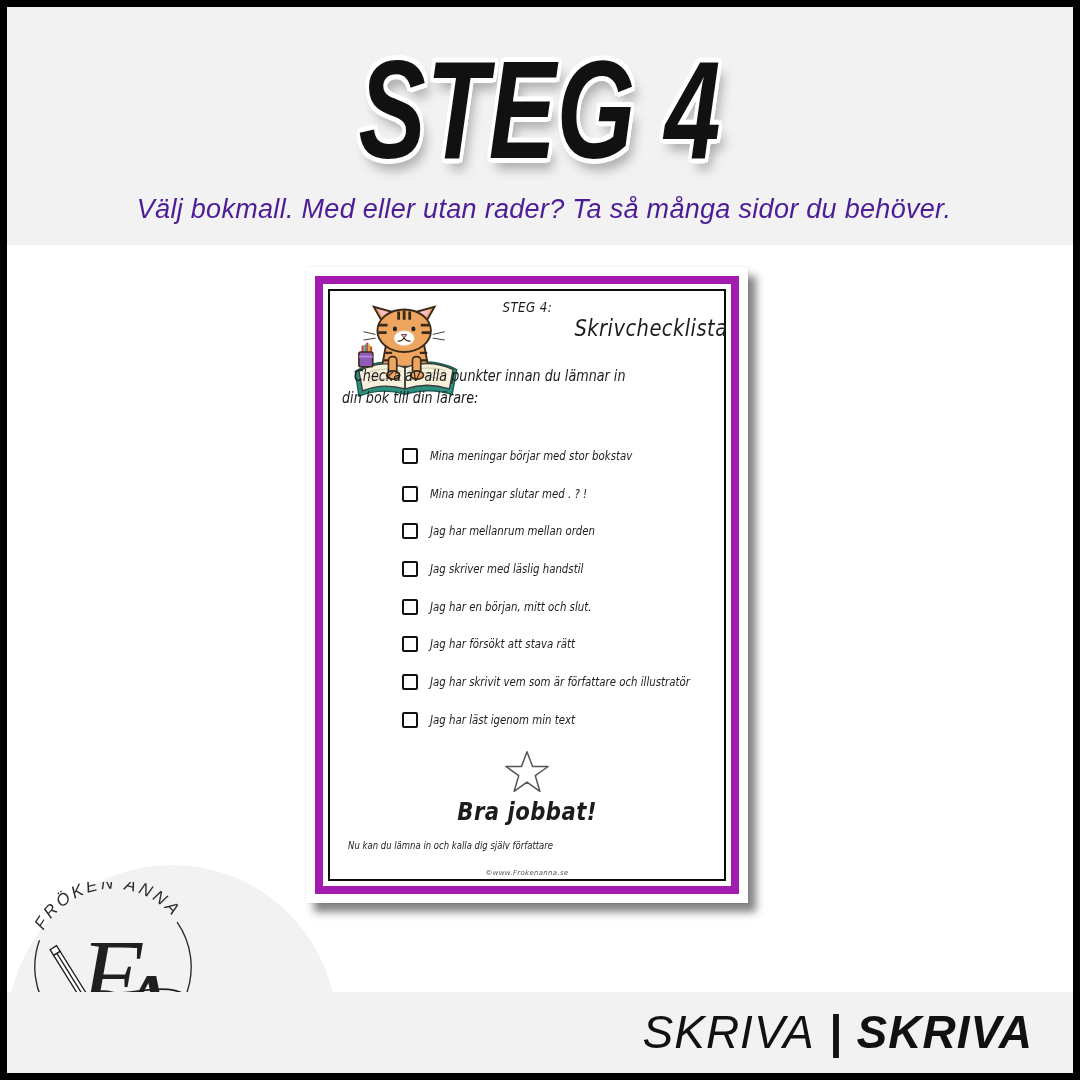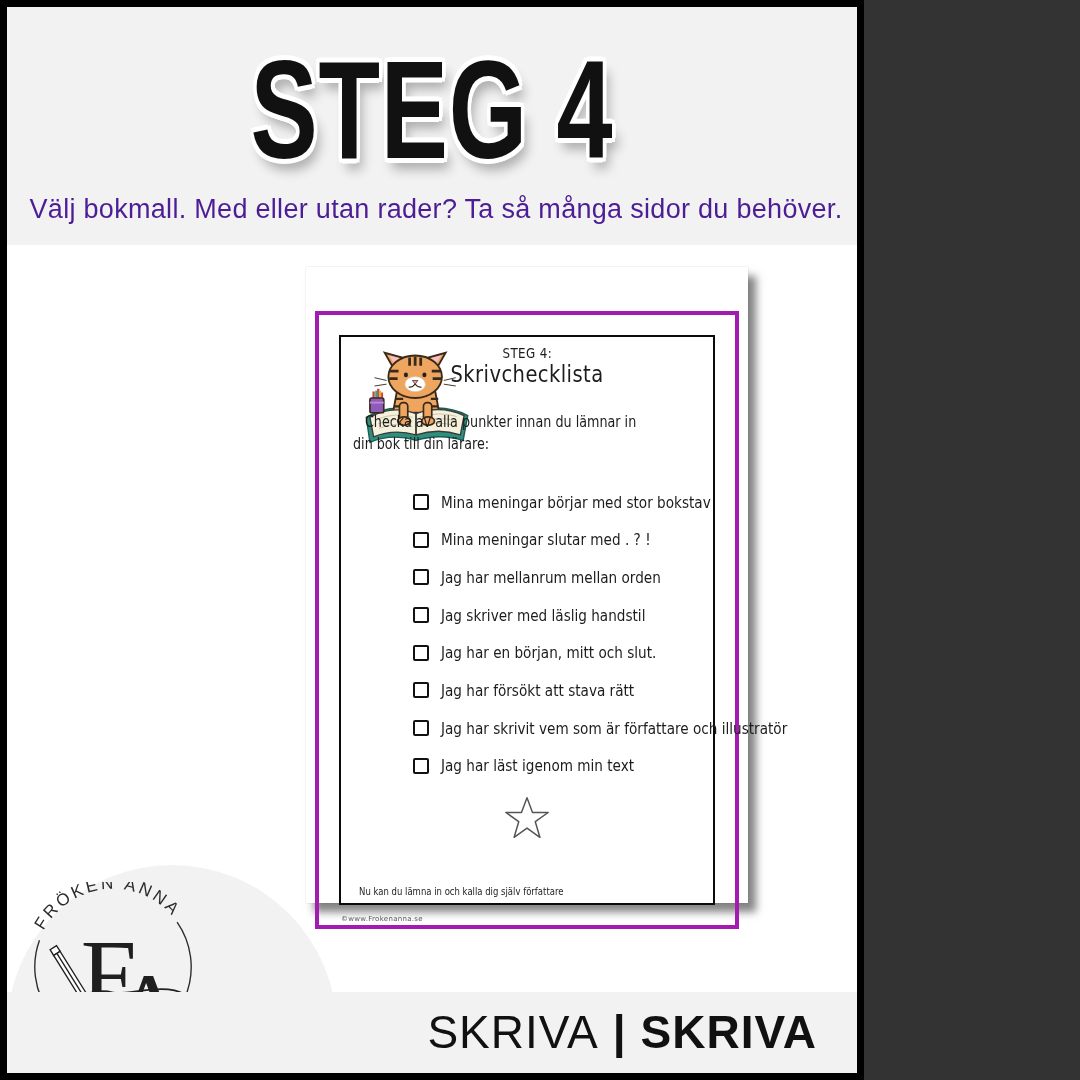--- a/index.html
+++ b/index.html
@@ -1,23 +1,24 @@
 <!DOCTYPE html>
 <html><head>
 <meta charset="utf-8">
 <style>
   html,body{margin:0;padding:0;background:#333;}
   .canvas{
     position:relative;
-    width:864px;height:1080px;
+    width:1080px;height:1080px;
     background:#ffffff;
     border:7px solid #000;
     box-sizing:border-box;
     overflow:hidden;
     font-family:"Liberation Sans",sans-serif;
+    font-style:italic;
   }
   
   .band-top{
     position:absolute;left:0;top:0;right:0;height:238px;
     background:#f2f2f2;
   }
   .main-title{
     position:absolute;left:0;top:22px;width:100%;
     text-align:center;margin:0;
     font-size:140px;font-weight:800;letter-spacing:1px;
@@ -40,64 +41,64 @@
     letter-spacing:0.3px;white-space:nowrap;
   }
 
   
   .sheet{
     position:absolute;left:299px;top:260px;width:442px;height:636px;
     background:#fff;padding:9px;box-sizing:border-box;
     box-shadow:8px 9px 8px rgba(30,30,30,0.55), 0 0 1px #bbb;
   }
   .frame-outer{
-    border:4px solid #a21caf;height:100%;box-sizing:border-box;padding:20px;margin-top:35px;
+    border:8px solid #a21caf;height:100%;box-sizing:border-box;padding:5px;
   }
   .frame-inner{
     border:2px solid #0b0b0b;height:100%;box-sizing:border-box;position:relative;
     font-family:"DejaVu Sans",sans-serif;color:#1c1c1c;
   }
   .condense{display:inline-block;transform:scaleX(0.85);transform-origin:center center;white-space:nowrap;}
   .step-label{
     position:absolute;top:8px;left:0;width:100%;text-align:center;
     font-size:14px;letter-spacing:0.5px;
   }
   .sheet-title{
-    position:absolute;top:24px;left:0;width:100%;text-align:center;
+    position:absolute;top:24px;left:17px;width:100%;text-align:right;
     font-size:23px;font-weight:400;letter-spacing:0.5px;
   }
   .sheet-intro{
     position:absolute;top:74px;left:0;width:100%;
     font-size:15px;line-height:22px;
   }
   .tiger-wrap{position:absolute;left:16px;top:12px;width:120px;height:110px;}
   .checklist{
     position:absolute;top:158px;left:72px;right:6px;
     list-style:none;margin:0;padding:0;
   }
   .checklist li{
     display:flex;align-items:center;height:14px;margin-bottom:23.7px;
-    font-size:16px;white-space:nowrap;
+    font-size:12px;white-space:nowrap;
   }
   .checkbox{
     flex:0 0 auto;width:12px;height:12px;
     border:2.5px solid #111;border-radius:2px;margin-right:12px;background:#fff;
   }
   .li-text{display:inline-block;transform:scaleX(0.85);transform-origin:left center;}
   .star-wrap{position:absolute;top:458px;left:50%;transform:translateX(-50%);width:46px;height:46px;}
   .praise{
     position:absolute;top:506px;left:0;width:100%;text-align:center;
     font-size:25px;font-weight:700;letter-spacing:0.5px;
   }
   .praise-sub{
     position:absolute;top:549px;left:0;width:100%;
     font-size:10px;
   }
   .credit{
-    position:absolute;top:578px;left:0;width:100%;text-align:left;
+    position:absolute;top:578px;left:0;width:100%;text-align:center;
     font-size:7px;color:#555;letter-spacing:0.3px;
   }
 
   
   .blob{
     position:absolute;left:0;bottom:0;width:330px;height:208px;
     background:#f2f2f2;border-radius:165px 165px 0 0;
   }
   .band-bottom{
     position:absolute;left:0;right:0;bottom:0;height:81px;
@@ -210,20 +211,21 @@
               <span class="li-text">Jag har läst igenom min text</span>
             </li>
         </ul>
 
         <div class="star-wrap">
           <svg viewBox="0 0 50 48" width="46" height="46">
             <polygon points="25,2 31,18 48,18 34,28 39,45 25,35 11,45 16,28 2,18 19,18" fill="#ffffff" stroke="#555" stroke-width="1.6" stroke-linejoin="round"></polygon>
           </svg>
         </div>
 
+        <div class="praise"><span class="condense">Bra jobbat!</span></div>
         <div class="praise-sub"><span class="condense">Nu kan du lämna in och kalla dig själv författare</span></div>
         <div class="credit">©www.Frokenanna.se</div>
 
       </div>
     </div>
   </div>
 
   <div class="blob"></div>
   <div class="logo-wrap">
     <svg viewBox="0 0 200 200" width="170" height="170">

